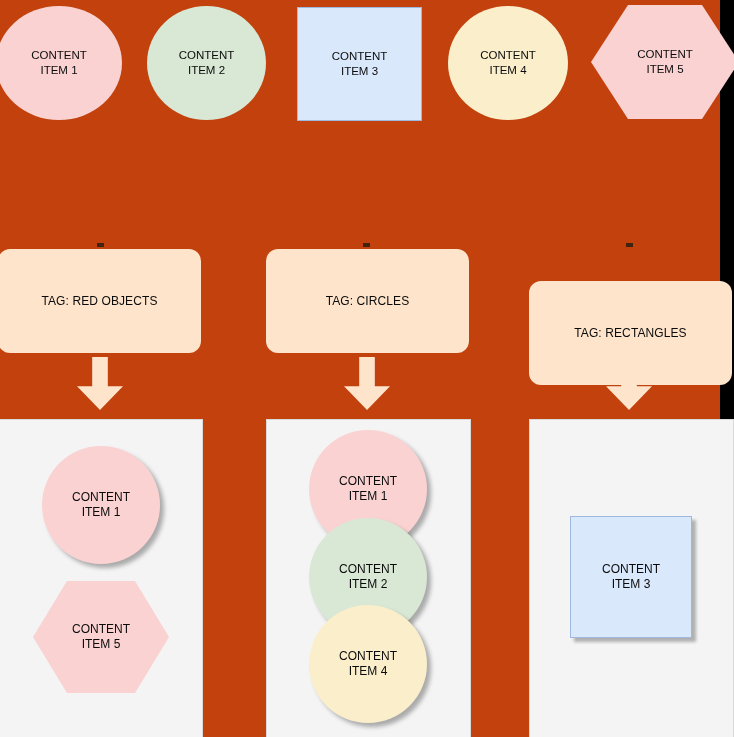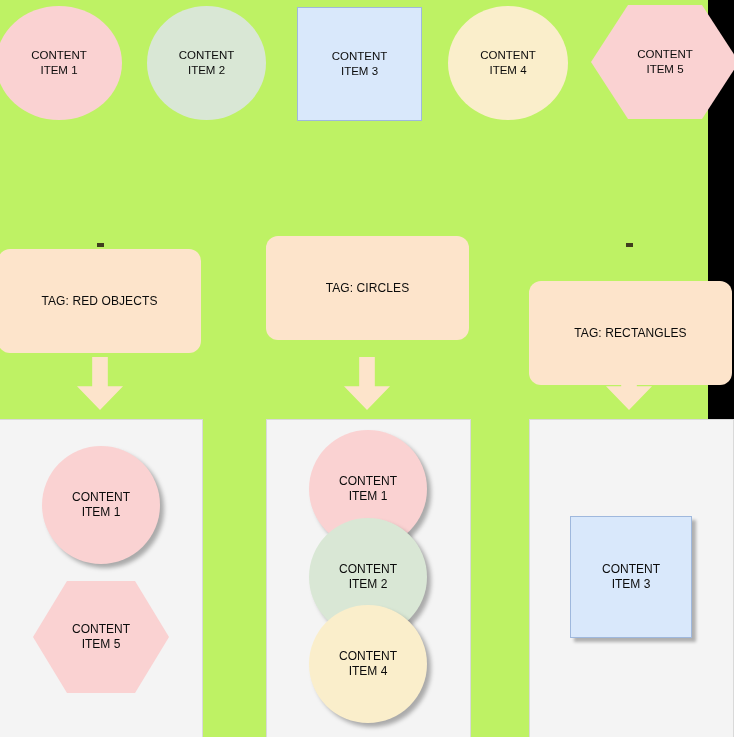--- a/index.html
+++ b/index.html
@@ -13,21 +13,22 @@
     position: relative;
     overflow: hidden;
     font-family: "Liberation Sans", sans-serif;
   }
 
   .canvas {
     position: absolute;
     left: 0; top: 0;
     width: 708px;
     height: 737px;
-    background: #bef264;
+    background: #c2410c;
+    padding-left: 12px;
   }
 
   
   .shape-label {
     position: absolute;
     left: 0; top: 0;
     width: 100%; height: 100%;
     display: flex;
     flex-direction: column;
     align-items: center;
@@ -130,21 +131,21 @@
   <div class="src hex-sh" style="left:591px; top:5px; width:148px; height:114px; background:#fad2d2;">
     <div class="shape-label"><span>CONTENT</span><span>ITEM 5</span></div>
   </div>
 
   <div class="tag-stub" style="left:97px; top:243px;"></div>
   <div class="tag-box" style="left:-2px; top:249px; width:203px; height:104px;">
     <span class="tag-text">TAG: RED OBJECTS</span>
   </div>
 
   <div class="tag-stub" style="left:363px; top:243px;"></div>
-  <div class="tag-box" style="left:266px; top:236px; width:203px; height:104px;align-items:center;">
+  <div class="tag-box" style="left:266px; top:249px; width:203px; height:104px;align-items:center;">
     <span class="tag-text">TAG: CIRCLES</span>
   </div>
 
   <div class="tag-stub" style="left:626px; top:243px;"></div>
   <div class="tag-box" style="left:529px; top:249px; width:203px; height:104px;margin-top:32px;">
     <span class="tag-text">TAG: RECTANGLES</span>
   </div>
 
   <div class="arrow" style="left:77px; top:357px;"></div>
   <div class="arrow" style="left:344px; top:357px;"></div>

